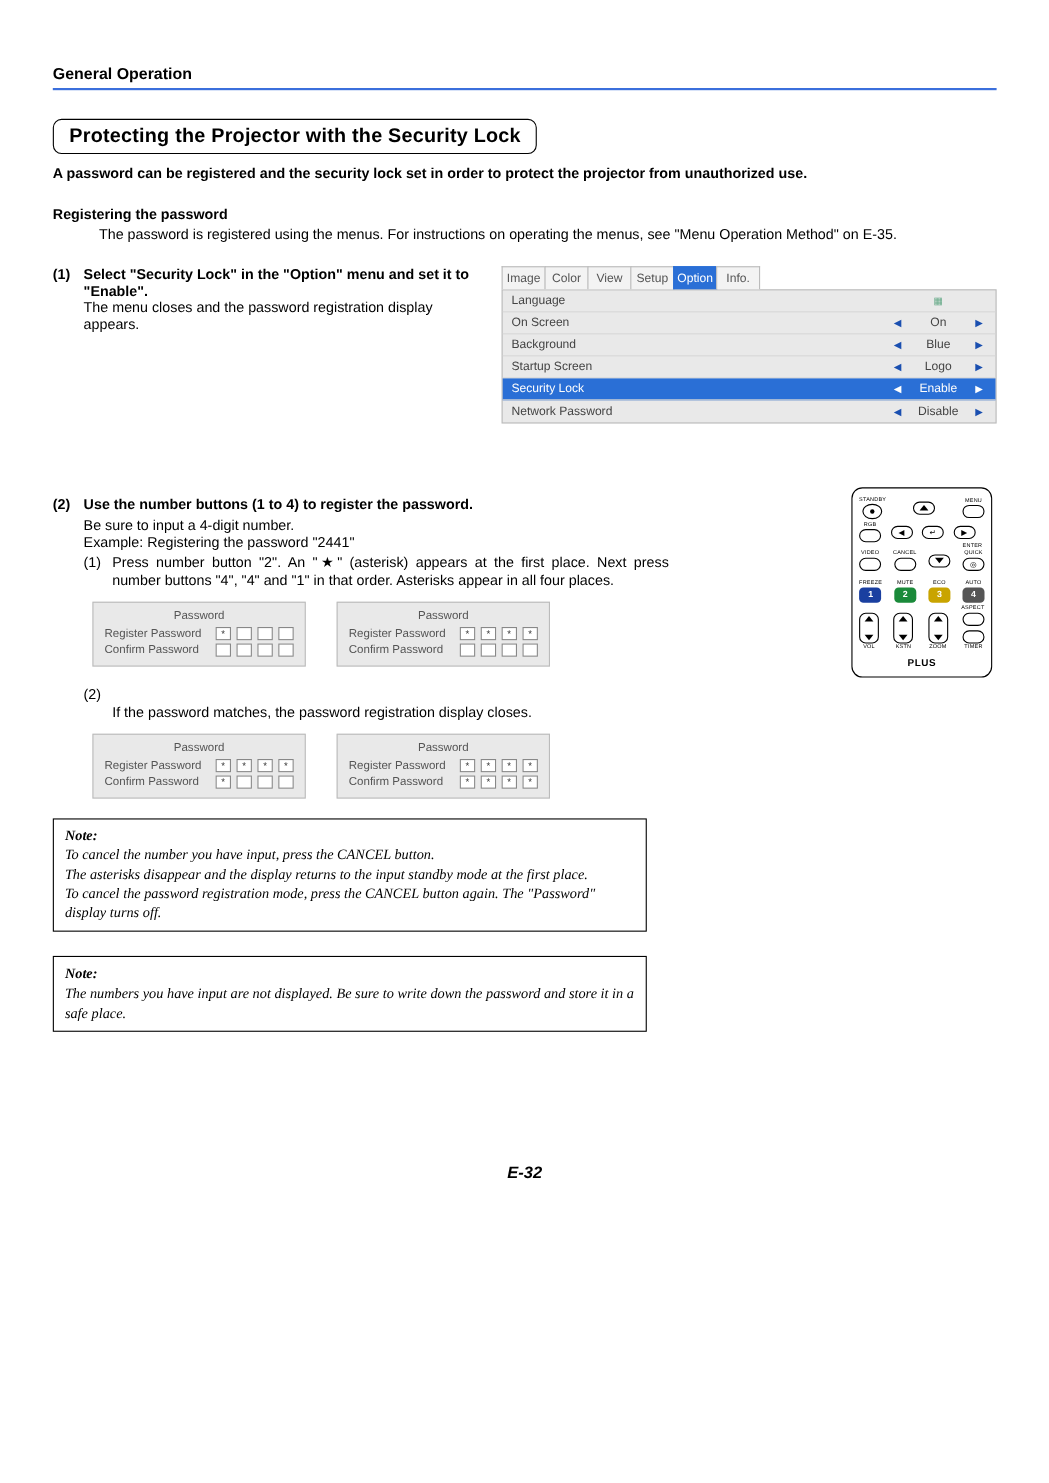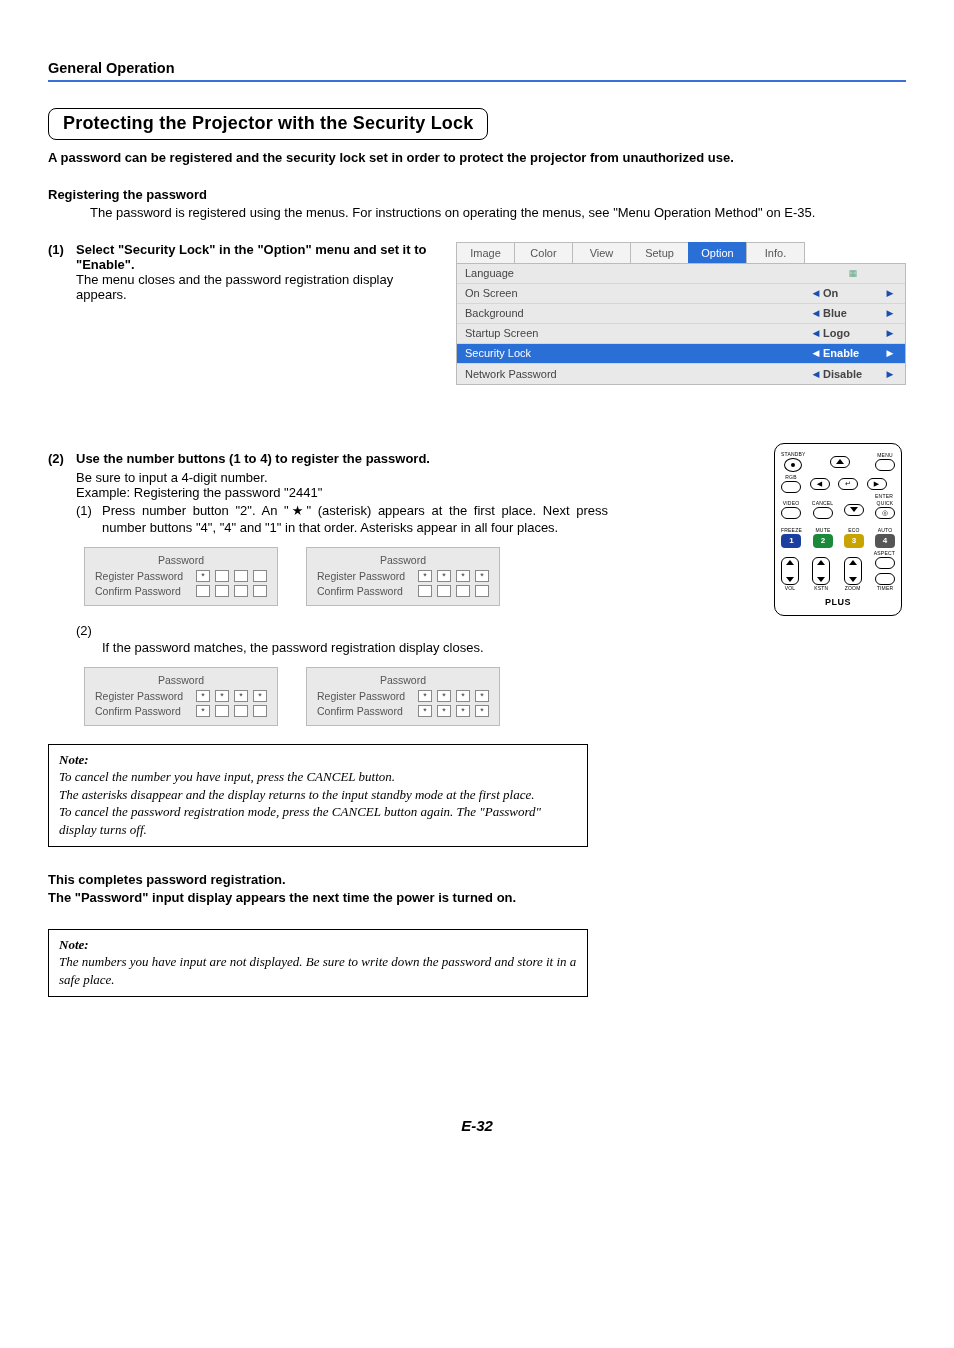--- a/index.html
+++ b/index.html
@@ -54,21 +54,21 @@
     width: 450px;
     margin-left: 18px;
     margin-bottom: 10px;
   }
   .menu-tabs {
     display: flex;
     font-size: 11px;
     color: #555;
   }
   .menu-tabs .tab {
-    width: 59px;
+    width: 40px;
     text-align: center;
     padding: 4px 0;
     border: 1px solid #bbb;
     border-bottom: none;
     background: #f3f3f3;
     margin-right: -1px;
   }
   .menu-tabs .tab.active {
     background: #2a6fd6;
     color: #fff;
@@ -88,21 +88,21 @@
     color: #444;
   }
   .menu-row:last-child { border-bottom: none; }
   .menu-row.selected {
     background: #2a6fd6;
     color: #fdfdfd;
   }
   .menu-row .label { flex: 1; }
   .menu-row .arrow { width: 14px; text-align: center; color: #1a4fb0; font-size: 9px; }
   .menu-row.selected .arrow { color: #fff; }
-  .menu-row .val { width: 60px; text-align: left; font-weight: bold; }
+  .menu-row .val { width: 60px; text-align: center; }
   .menu-row .icon-small { width: 60px; text-align: center; font-size: 9px; color:#6a8; }
 
   .content-block { clear: none; width: 560px; }
 
   
   .pw-row { display: flex; gap: 28px; margin: 10px 0 16px 36px; }
   .pw-panel {
     width: 194px;
     border: 1px solid #bbb;
     background: #e9e9e9;
@@ -495,24 +495,20 @@
     </div>
   </div>
 
   <div class="note-box">
     <div class="note-head">Note:</div>
     <div>To cancel the number you have input, press the CANCEL button.</div>
     <div>The asterisks disappear and the display returns to the input standby mode at the first place.</div>
     <div>To cancel the password registration mode, press the CANCEL button again. The "Password" display turns off.</div>
   </div>
 
-  <div class="completion">
-    <span>This completes password registration.</span><br>
-    <span>The "Password" input display appears the next time the power is turned on.</span>
-  </div>
 
   <div class="note-box wide" style="margin-top:22px;">
     <div class="note-head">Note:</div>
     <div>The numbers you have input are not displayed. Be sure to write down the password and store it in a safe place.</div>
   </div>
 </div>
 
 <div class="clearfix"></div>
 
 <div class="page-num">E-32</div>

